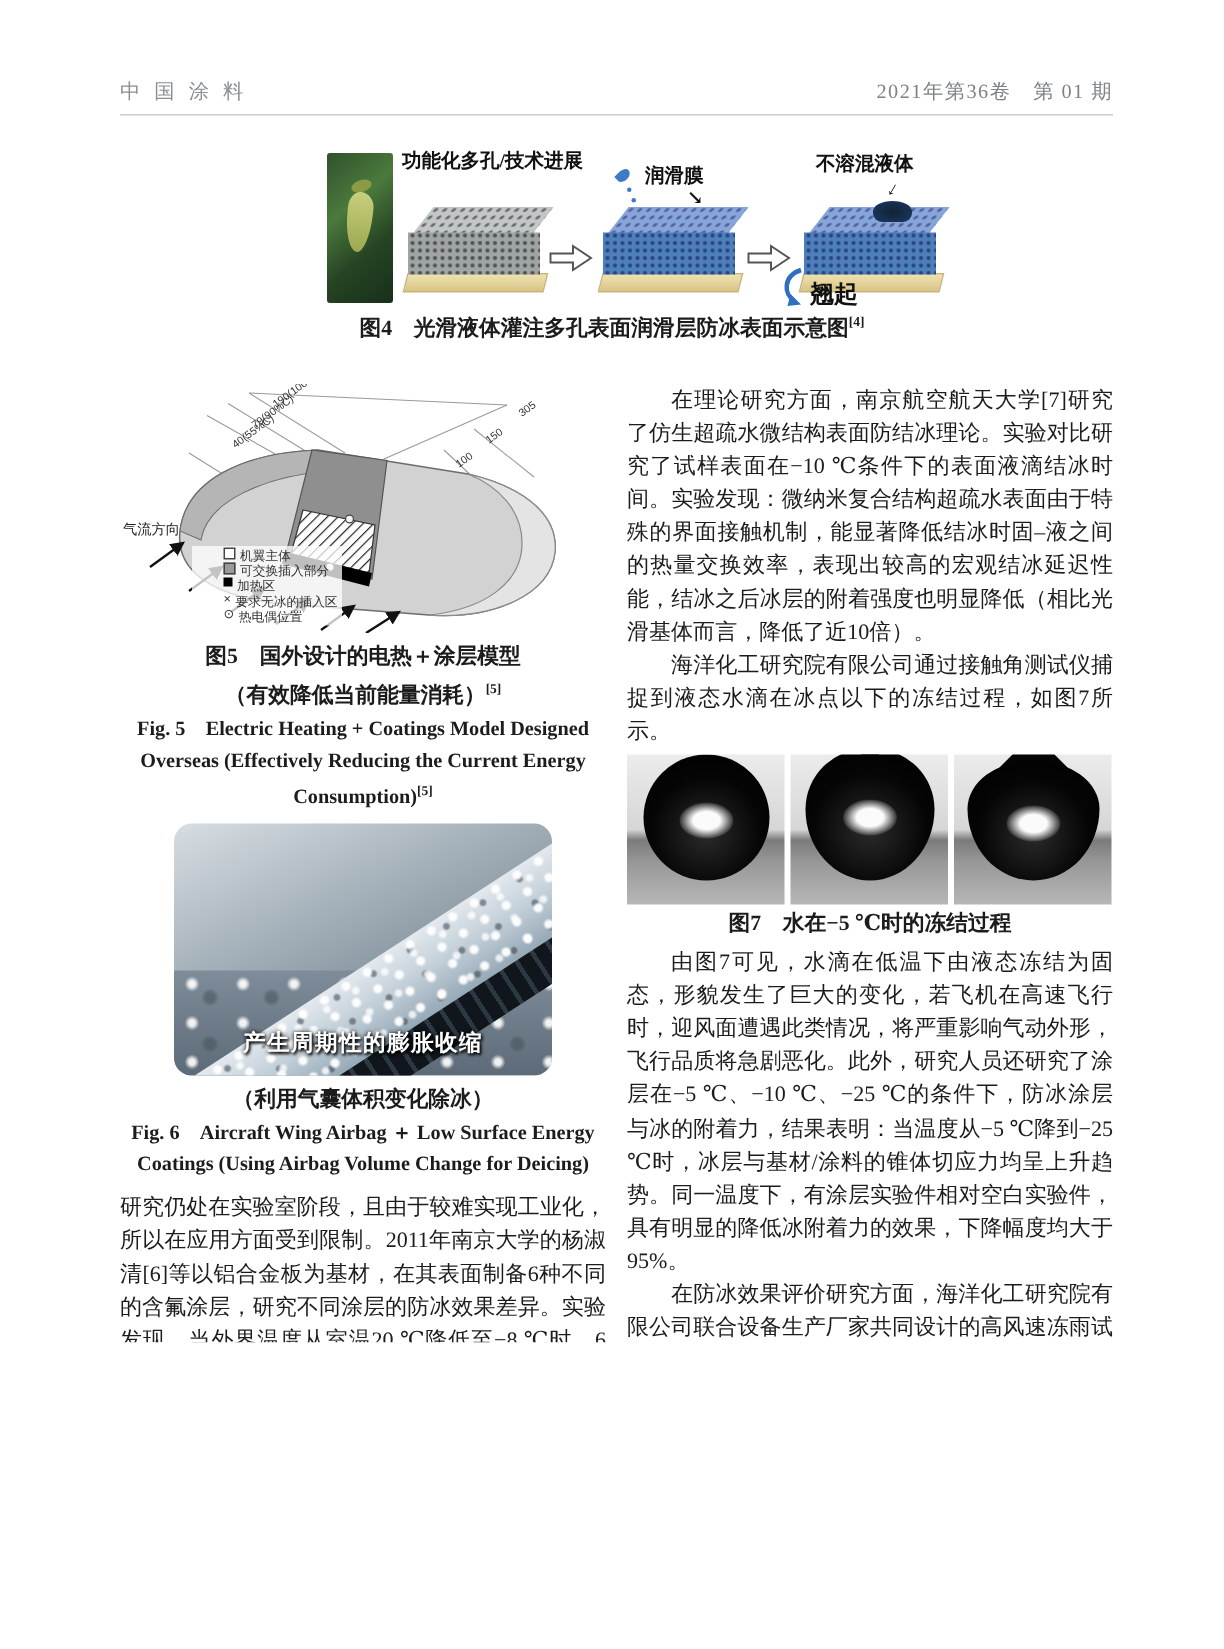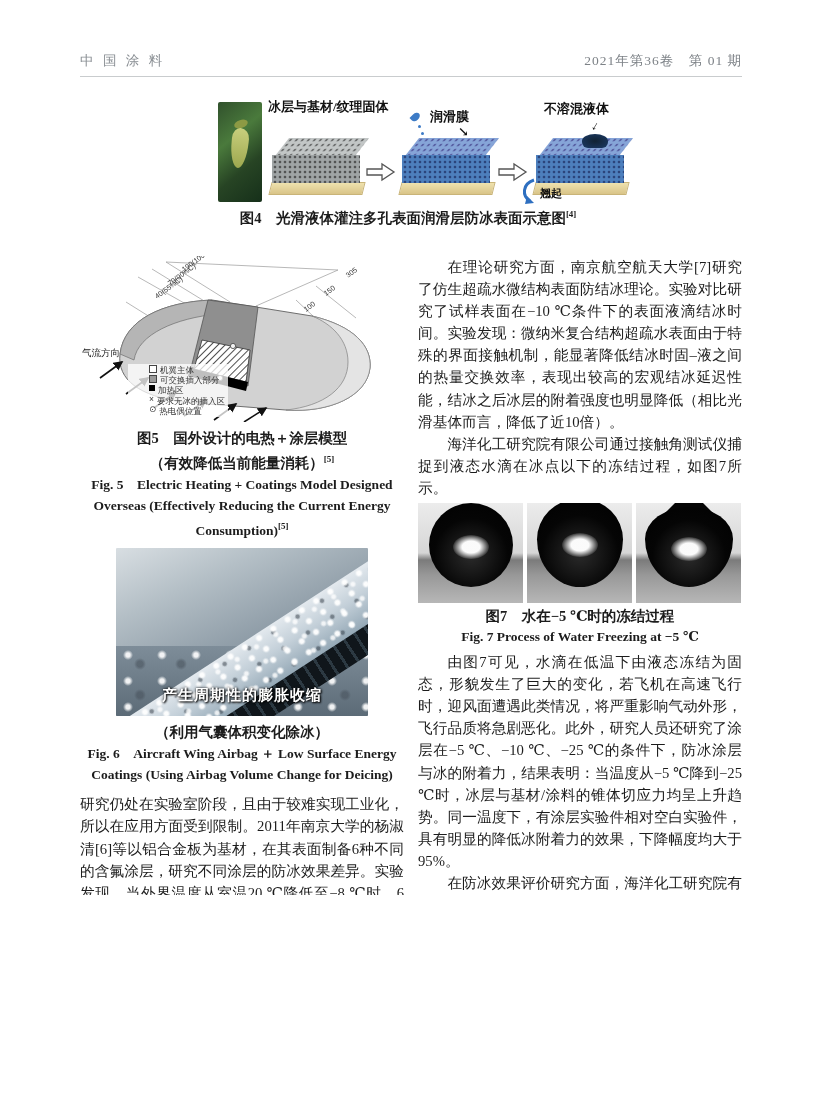--- a/index.html
+++ b/index.html
@@ -52,21 +52,21 @@
   .mk{display:inline-block;width:6px;height:6px;flex:0 0 auto;}
   .mk-open{border:1px solid #444;background:#fff;}
   .mk-gray{border:1px solid #444;background:#9a9a9a;}
   .mk-black{background:#000;}
   .mk-char{width:auto;font-size:8.5px;line-height:6px;}
   .f5caps{margin-top:6px;}
   .f5caps div{text-align:center;font-weight:bold;}
   .f5caps .zh{font-size:14.5px;line-height:21px;text-align:center;}
   .f5caps .en{font-size:13.5px;line-height:21px;}
   
-  .fig6{position:relative;width:252px;height:168px;margin:8px auto 0;overflow:hidden;border-radius:1px;
+  .fig6{position:relative;width:252px;height:168px;margin:8px auto 0;overflow:hidden;border-radius:12px;
         background:linear-gradient(155deg,#d8dee2 0%,#b4bfc6 25%,#8d9ba6 55%,#a9b4bb 78%,#cdd4d8 100%);}
   .fig6 .mount{position:absolute;left:0;right:0;bottom:0;height:70px;
         background:
           radial-gradient(circle at 12px 9px,rgba(255,255,255,.9) 2px,transparent 5px) 0 0/34px 26px,
           radial-gradient(circle at 24px 18px,rgba(70,80,90,.55) 3px,transparent 6px) 0 0/41px 31px,
           linear-gradient(#7e8d99,#5c6b77);}
   .wingband{position:absolute;left:-70px;top:88px;width:430px;height:54px;transform:rotate(-33deg);
         background:linear-gradient(#e3e9ee 0%,#c4d0d9 45%,#93a7b5 100%);
         box-shadow:0 4px 0 rgba(30,40,50,.35);}
   .wingband .ice{position:absolute;inset:0;
@@ -112,21 +112,21 @@
     <span>中 国 涂 料</span>
     <span class="issue">2021年第36卷　第 01 期</span>
   </div>
   <div class="hdr-rule"></div>
 
   <div class="fig4">
     <div class="plant">
       <div class="pitcher-lid"></div>
       <div class="pitcher"></div>
     </div>
-    <span class="f4-lab" style="left:62px;top:0;">冰层与基材/纹理固体</span>
+    <span class="f4-lab" style="left:62px;top:0;">功能化多孔/技术进展</span>
 
     <div class="sponge tex-gray" style="left:66px;">
       <div class="sp-base"></div>
       <div class="sp-top"></div>
       <div class="sp-front"></div>
     </div>
     <svg class="hollow-arrow" style="left:160px;" width="30" height="20">
       <polygon points="1,7 16,7 16,2 28,10 16,18 16,13 1,13" fill="#fff" stroke="#555" stroke-width="1.3"></polygon>
     </svg>
 
@@ -149,21 +149,21 @@
       <div class="sp-top"></div>
       <div class="sp-front"></div>
     </div>
     <span class="f4-lab" style="left:338px;top:2px;">不溶混液体</span>
     <span class="small-arrow" style="left:386px;top:20px;color:#111;transform:rotate(30deg);">↓</span>
     <div class="blob" style="left:376px;top:36px;"></div>
     <svg style="position:absolute;left:312px;top:80px;" width="22" height="26">
       <path d="M16,2 C4,6 4,18 12,23" fill="none" stroke="#2e6fc0" stroke-width="3"></path>
       <polygon points="9,18 16,25 7,26" fill="#2e6fc0"></polygon>
     </svg>
-    <span class="f4-lab" style="left:334px;top:88px;font-size:11px;">翘起</span>
+    <span class="f4-lab" style="left:334px;top:88px;font-size:16px;">翘起</span>
   </div>
   <div class="cap capzh" style="top:209px;">
     <span>图4　光滑液体灌注多孔表面润滑层防冰表面示意图</span><sup>[4]</sup>
   </div>
 
   <div class="col col-l">
 
     <div class="fig5wrap">
       <svg class="fig5svg" width="324" height="166" viewBox="0 0 324 166">
         <defs>
@@ -280,21 +280,20 @@
       </div>
       <div class="f7p p3">
         <div class="tip"></div>
         <div class="drop">
             <div class="hl"></div>
           </div>
       </div>
     </div>
     <div class="f7caps">
       <div class="zh">图7　水在−5 ℃时的冻结过程</div>
-      <div class="en">Fig. 7 Process of Water Freezing at −5 ℃</div>
     </div>
     <p class="ind" style="margin-top:4px;">由图7可见，水滴在低温下由液态冻结为固态，形貌发生了巨大的变化，若飞机在高速飞行时，迎风面遭遇此类情况，将严重影响气动外形，飞行品质将急剧恶化。此外，研究人员还研究了涂层在−5 ℃、−10 ℃、−25 ℃的条件下，防冰涂层与冰的附着力，结果表明：当温度从−5 ℃降到−25 ℃时，冰层与基材/涂料的锥体切应力均呈上升趋势。同一温度下，有涂层实验件相对空白实验件，具有明显的降低冰附着力的效果，下降幅度均大于95%。</p>
     <p class="ind">在防冰效果评价研究方面，海洋化工研究院有限公司联合设备生产厂家共同设计的高风速冻雨试验箱可模拟风速约80 m/s，温度约−30 ℃，水含量0.5～2 g/m³条件下的结冰云雾，用于验证材料在特定条件下的结冰行为和防冰能力，为深入研究防冰涂料技术提供实验基础和数据积累。</p>
     <p class="ind">在常规飞行状态下，结冰往往发生在飞机起降、穿云的过程中，时间为20～30 min，要求涂层表面不结</p>
   </div>
 
   <div class="footer">
     <span class="pg">29</span>
     <span class="bar"></span>
     <span>

